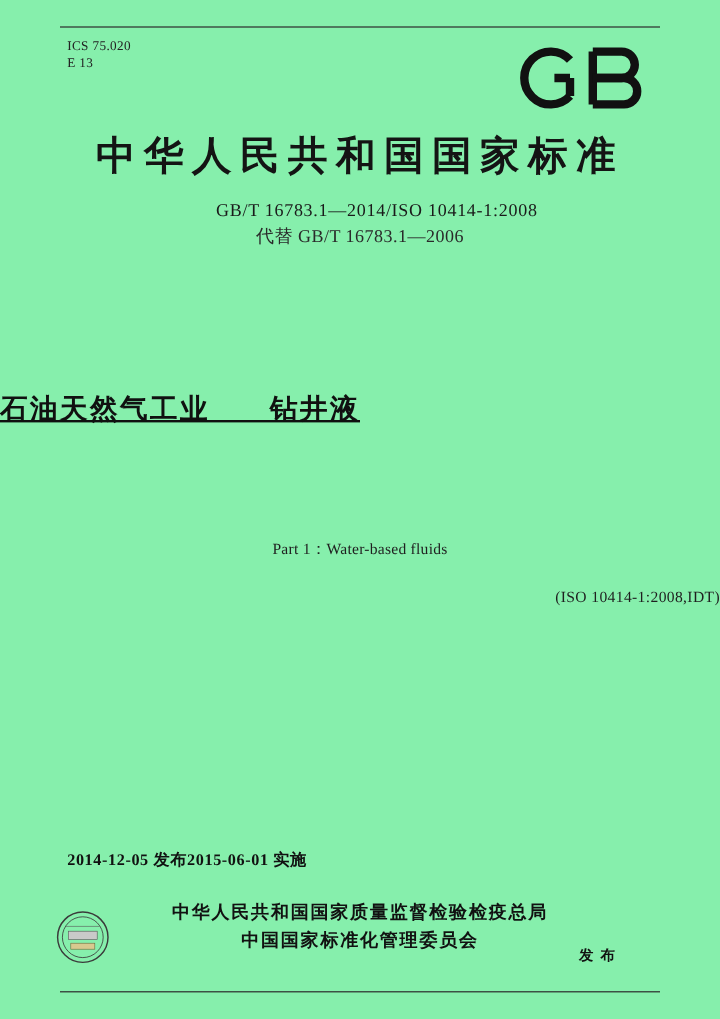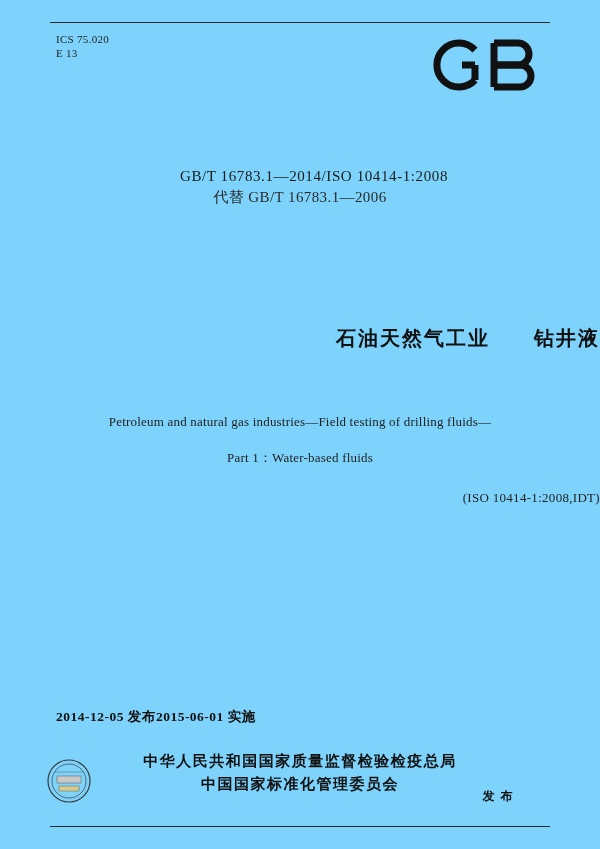--- a/index.html
+++ b/index.html
@@ -11,21 +11,21 @@
     width: 600px;
     height: 849px;
     font-family: "Liberation Serif", serif;
     color: #1a1a1a;
     position: relative;
     overflow: hidden;
   }
   .page {
     position: absolute;
     inset: 0;
-    background: #7dd3fc;
+    background: #86efac;
   }
   
   .rule {
     position: absolute;
     left: 50px;
     right: 50px;
     height: 1px;
     background: #2b2b2b;
   }
   .rule-top { top: 22px; }
@@ -87,27 +87,28 @@
     font-family: "Liberation Serif", serif;
     font-size: 15px;
     letter-spacing: 0.4px;
     color: #2a2a2a;
   }
 
   .title-cn {
     position: absolute;
     left: 0;
     right: 0;
-    text-align: right;
-    font-family: "Liberation Serif", serif;
-    font-weight: bold;
-    font-size: 20px;
+    text-align: left;
+    font-family: "Liberation Serif", serif;
+    font-weight: bold;
+    font-size: 23px;
     letter-spacing: 2px;
     color: #101010;
     white-space: nowrap;
+    text-decoration: underline;
   }
   .title-cn-1 { top: 325px; }
   .title-cn-2 { top: 362px; }
 
   .title-en {
     position: absolute;
     left: 0;
     right: 0;
     text-align: center;
     font-family: "Liberation Serif", serif;
@@ -205,27 +206,27 @@
       </g>
       <g fill="none" stroke="#111111" stroke-width="7">
 
         <path d="M62 9 L62 53"></path>
         <path d="M62 9 L86 9 a11 11 0 0 1 0 22 L62 31"></path>
         <path d="M62 31 L88 31 a11 11 0 0 1 0 22 L62 53"></path>
       </g>
     </svg>
   </div>
 
+  <div class="national-title">中华人民共和国国家标准</div>
 
   <div class="std-number">GB/T 16783.1—2014/ISO 10414-1:2008</div>
   <div class="std-replaces">代替 GB/T 16783.1—2006</div>
 
   <div class="title-cn title-cn-1">石油天然气工业　　钻井液</div>
 
-  <div class="title-en title-en-1">Petroleum and natural gas industries—Field testing of drilling fluids—</div>
   <div class="title-en title-en-2">Part 1：Water-based fluids</div>
 
   <div class="iso-ref">(ISO 10414-1:2008,IDT)</div>
 
   <div class="dates">
     <span>2014-12-05 发布</span>
     <span>2015-06-01 实施</span>
   </div>
 
   <div class="issuers">

